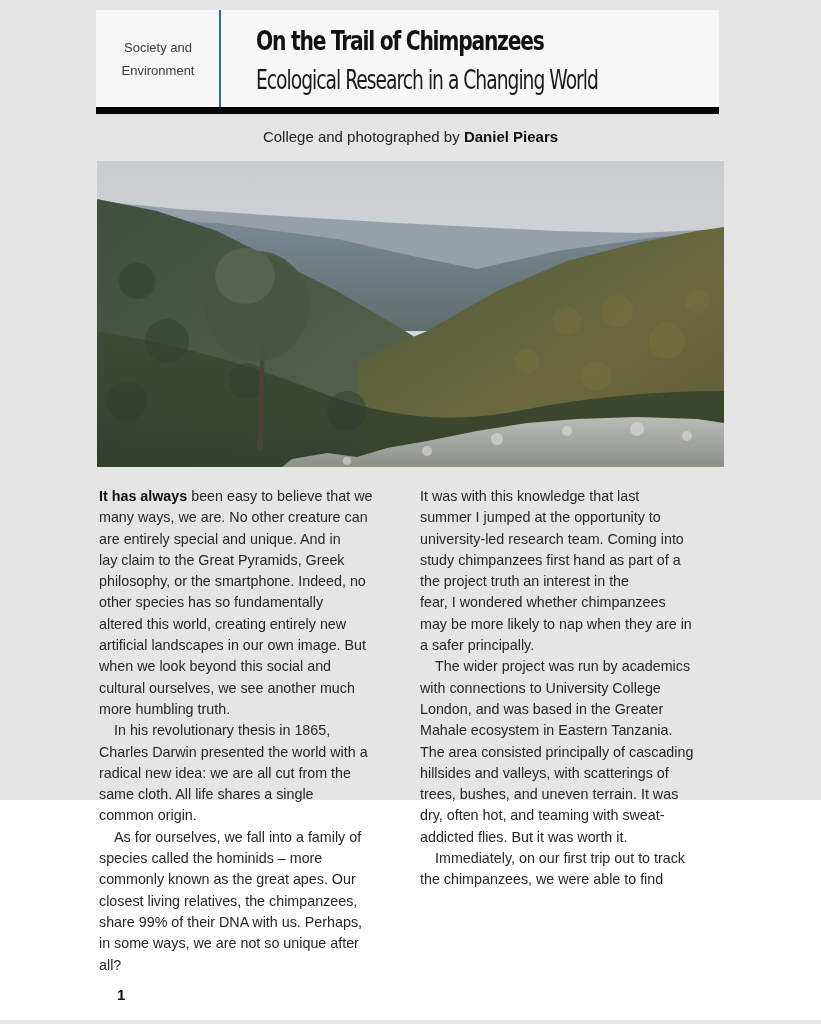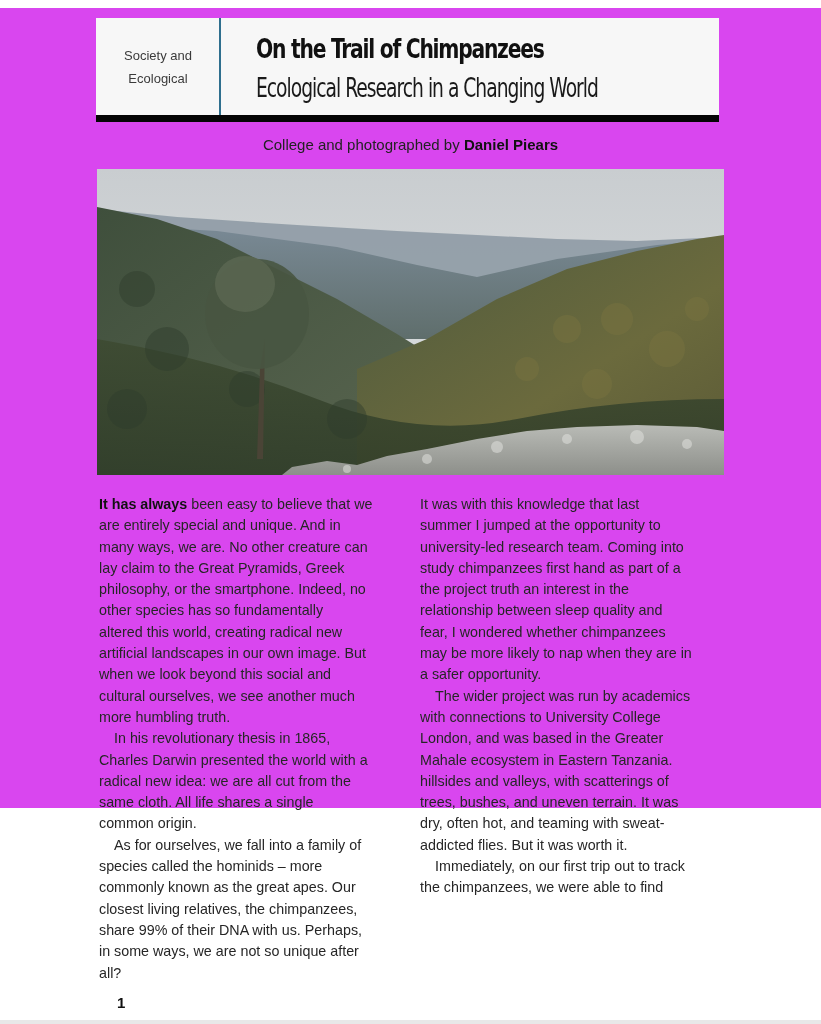--- a/index.html
+++ b/index.html
@@ -10,23 +10,23 @@
     body {
       width: 821px;
       height: 1024px;
       position: relative;
       overflow: hidden;
       font-family: "Liberation Sans", "DejaVu Sans", sans-serif;
       color: #1a1a1a;
     }
     .page {
       position: absolute;
-      left: 0; top: 8px;
+      left: 0; top: 0;
       width: 821px; height: 800px;
-      background: #d946ef;
+      background: #e5e5e5;
     }
     .bottom-edge {
       position: absolute;
       left: 0; top: 1020px;
       width: 821px; height: 4px;
       background: #e8e8e8;
     }
     
     .header-box {
       position: absolute;
@@ -128,21 +128,21 @@
     }
   </style>
 </head>
 <body>
 
 <div class="page">
 
   <div class="header-box"></div>
   <div class="section-label">
     <span>Society and</span>
-    <span>Ecological</span>
+    <span>Environment</span>
   </div>
   <div class="header-divider"></div>
   <div class="title">On the Trail of Chimpanzees</div>
   <div class="subtitle">Ecological Research in a Changing World</div>
   <div class="header-rule"></div>
 
   <div class="byline"><span>College and photographed by </span><span class="author">Daniel Piears</span></div>
 
   <div class="photo">
     <svg width="627" height="306" viewBox="0 0 627 306" xmlns="http://www.w3.org/2000/svg">
@@ -211,26 +211,26 @@
         <circle cx="540" cy="268" r="7"></circle>
         <circle cx="590" cy="275" r="5"></circle>
         <circle cx="330" cy="290" r="5"></circle>
         <circle cx="250" cy="300" r="4"></circle>
       </g>
     </svg>
   </div>
 
   <div class="col col-left">
     <p><span class="lead">It has always</span><span> been easy to believe that we</span></p>
+    <p>many ways, we are. No other creature can</p>
     <p>are entirely special and unique. And in</p>
-    <p>many ways, we are. No other creature can</p>
     <p>lay claim to the Great Pyramids, Greek</p>
     <p>philosophy, or the smartphone. Indeed, no</p>
     <p>other species has so fundamentally</p>
-    <p>altered this world, creating radical new</p>
+    <p>altered this world, creating entirely new</p>
     <p>artificial landscapes in our own image. But</p>
     <p>when we look beyond this social and</p>
     <p>cultural ourselves, we see another much</p>
     <p>more humbling truth.</p>
     <p class="indent">In his revolutionary thesis in 1865,</p>
     <p>Charles Darwin presented the world with a</p>
     <p>radical new idea: we are all cut from the</p>
     <p>same cloth. All life shares a single</p>
     <p>common origin.</p>
     <p class="indent">As for ourselves, we fall into a family of</p>
@@ -241,28 +241,28 @@
     <p>in some ways, we are not so unique after</p>
     <p>all?</p>
   </div>
 
   <div class="col col-right">
     <p>It was with this knowledge that last</p>
     <p>summer I jumped at the opportunity to</p>
     <p>university-led research team. Coming into</p>
     <p>study chimpanzees first hand as part of a</p>
     <p>the project truth an interest in the</p>
-    <p>relationship between sleep quality and</p>
     <p>fear, I wondered whether chimpanzees</p>
     <p>may be more likely to nap when they are in</p>
-    <p>a safer opportunity.</p>
+    <p>a safer principally.</p>
     <p class="indent">The wider project was run by academics</p>
     <p>with connections to University College</p>
     <p>London, and was based in the Greater</p>
     <p>Mahale ecosystem in Eastern Tanzania.</p>
+    <p>The area consisted principally of cascading</p>
     <p>hillsides and valleys, with scatterings of</p>
     <p>trees, bushes, and uneven terrain. It was</p>
     <p>dry, often hot, and teaming with sweat-</p>
     <p>addicted flies. But it was worth it.</p>
     <p class="indent">Immediately, on our first trip out to track</p>
     <p>the chimpanzees, we were able to find</p>
   </div>
 
   <div class="page-number">1</div>
 </div>

